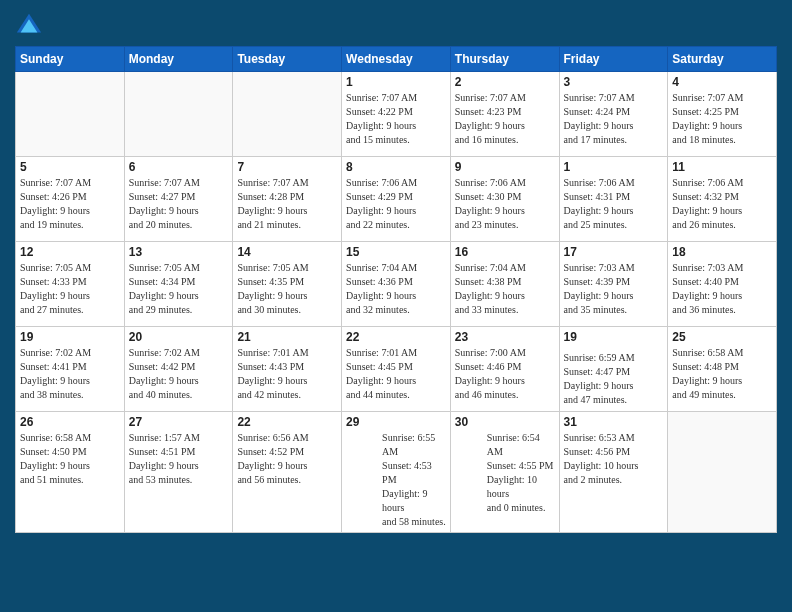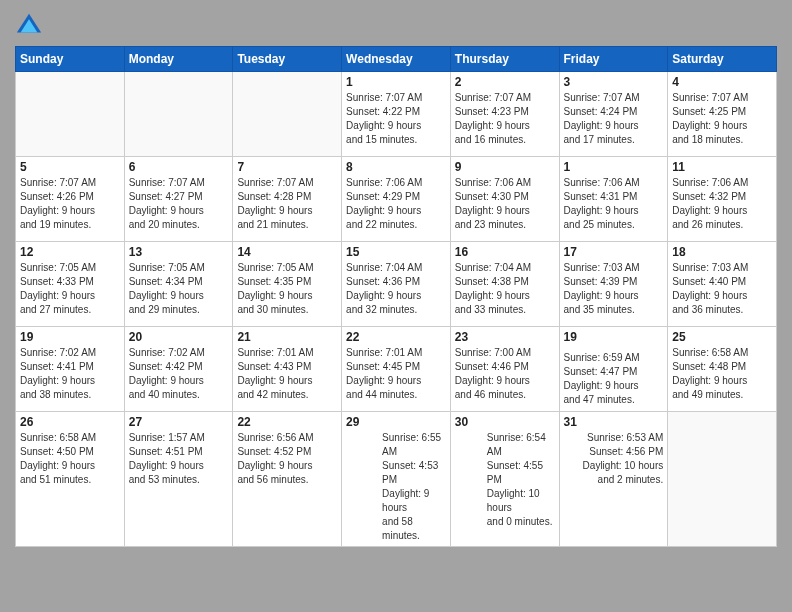--- a/index.html
+++ b/index.html
@@ -6,21 +6,21 @@
     body {
       font-family: Arial, sans-serif;
       background: #fff;
       width: 792px;
       min-height: 612px;
       padding: 0;
     }
     .page {
       width: 792px;
       min-height: 612px;
-      background: #a3a3a3;
+      background: #0c4a6e;
       padding: 10px 15px 15px 15px;
     }
     .header {
       display: flex;
       align-items: flex-start;
       justify-content: space-between;
       margin-bottom: 8px;
     }
     .logo {
       display: flex;
@@ -90,20 +90,21 @@
       font-size: 12px;
       font-weight: bold;
       color: #222;
       display: block;
       margin-bottom: 2px;
     }
     .day-detail {
       font-size: 10px;
       color: #333;
       line-height: 1.4;
+      font-family: Liberation Serif, serif;
     }
     .week-row td {
       height: 85px;
     }
   </style>
 </head>
 <body>
 
 <div class="page">
   <div class="header">
@@ -353,21 +354,21 @@
           </td>
           <td>
             <span class="day-num">30</span>
             <div class="day-detail" style="white-space: pre-line; margin-left: 32px;">Sunrise: 6:54 AM
 Sunset: 4:55 PM
 Daylight: 10 hours
 and 0 minutes.</div>
           </td>
           <td>
             <span class="day-num">31</span>
-            <div class="day-detail" style="white-space: pre-line; text-align: right;">Sunrise: 6:53 AM
+            <div class="day-detail" style="white-space: pre-line;">Sunrise: 6:53 AM
 Sunset: 4:56 PM
 Daylight: 10 hours
 and 2 minutes.</div>
           </td>
           <td class="empty"></td>
         </tr>
       </tbody>
   </table>
 </div>
 

